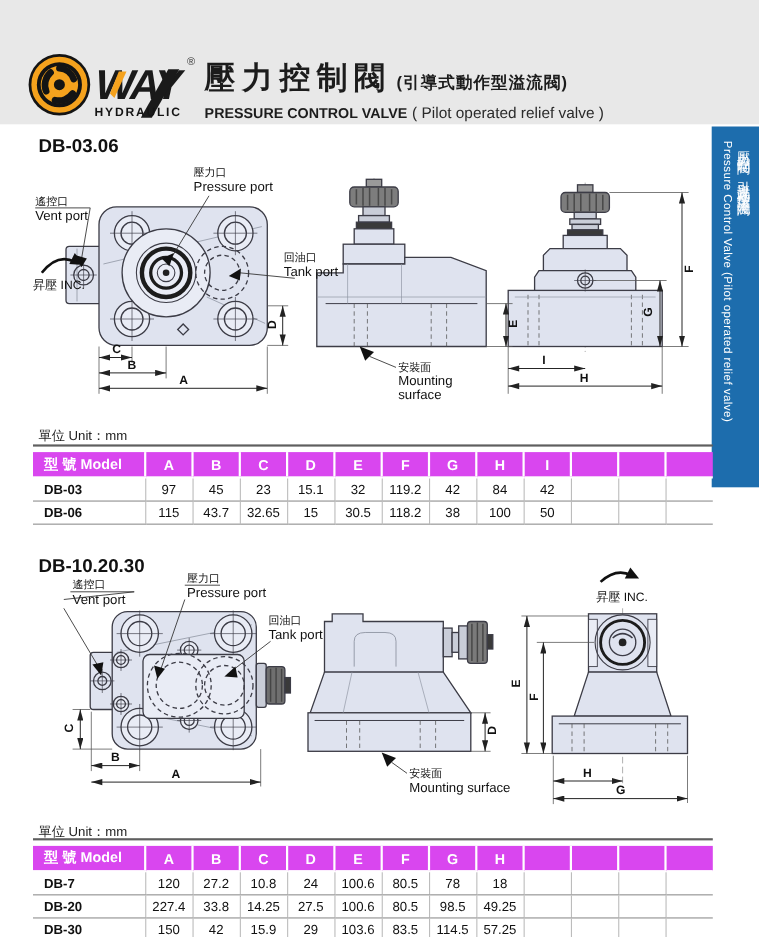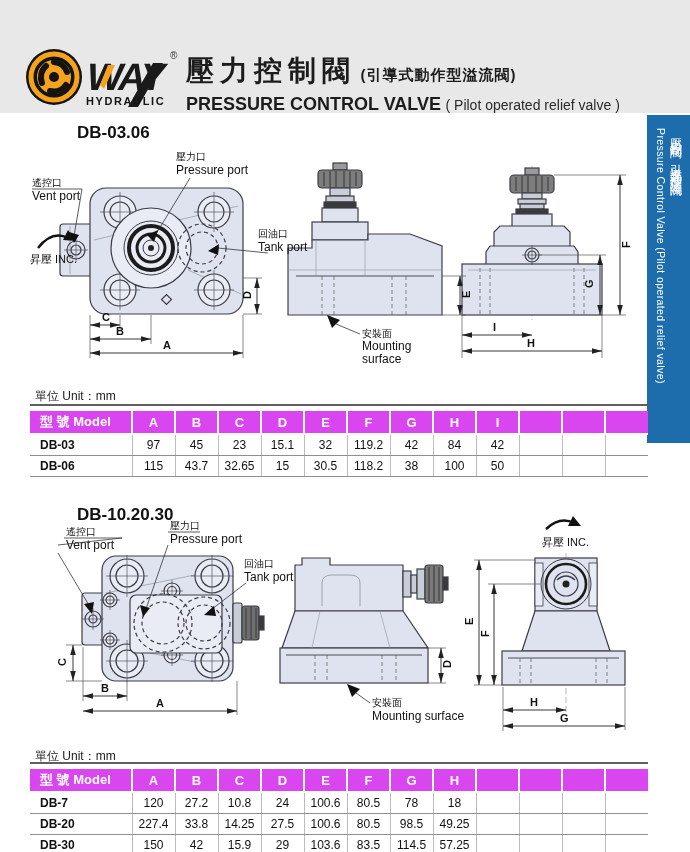--- a/index.html
+++ b/index.html
@@ -8,33 +8,33 @@
     position:relative;width:690px;height:852px;margin:0 auto;
     background:#ffffff;overflow:hidden;
     font-family:"Liberation Sans", sans-serif;color:#1a1a1a;
   }
   
   .header{position:absolute;left:0;top:0;width:690px;height:113px;background:#e8e8e8;}
   .logo{position:absolute;left:22px;top:45px;}
   .titles{position:absolute;left:186px;top:52px;white-space:nowrap;}
   .t-zh{font-size:28px;font-weight:bold;letter-spacing:6px;color:#1c1c1c;}
   .t-zh-paren{font-size:15px;font-weight:bold;letter-spacing:1px;color:#1c1c1c;}
-  .t-en{font-size:18px;font-weight:bold;color:#1c1c1c;}
+  .t-en{font-size:13px;font-weight:bold;color:#1c1c1c;}
   .t-en-paren{font-size:14px;color:#2a2a2a;}
   .title-line2{margin-top:4px;}
   
   .side-tab{
     position:absolute;right:0;top:115px;width:43px;height:328px;
     background:#1d6dad;color:#fff;display:flex;flex-direction:row;
     justify-content:center;align-items:flex-start;padding-top:13px;box-sizing:border-box;gap:2px;
   }
   .vtext-en{writing-mode:vertical-rl;font-size:10.5px;letter-spacing:0.4px;line-height:13px;}
   .vtext-zh{writing-mode:vertical-rl;font-size:12px;letter-spacing:2.5px;line-height:14px;font-weight:500;}
   
-  .sec-heading{position:absolute;left:35px;font-size:17px;font-weight:bold;color:#111;margin-left:42px;}
+  .sec-heading{position:absolute;left:35px;font-size:17px;font-weight:bold;color:#111;}
   .unit-label{position:absolute;left:35px;font-size:12px;color:#222;text-align:center;}
   
   .table-wrap{position:absolute;left:30px;width:618px;}
   .table-rule{height:2px;background:#5f5f5f;margin-bottom:5px;}
   table.dim-table{width:618px;border-collapse:collapse;table-layout:fixed;}
   table.dim-table thead th{
     background:#d946ef;color:#fff;font-size:13px;font-weight:bold;height:22px;
     border-left:2px solid #fff;border-bottom:2px solid #fff;text-align:center;padding:0;
   }
   table.dim-table thead th.model-col{border-left:none;text-align:left;padding-left:10px;}

